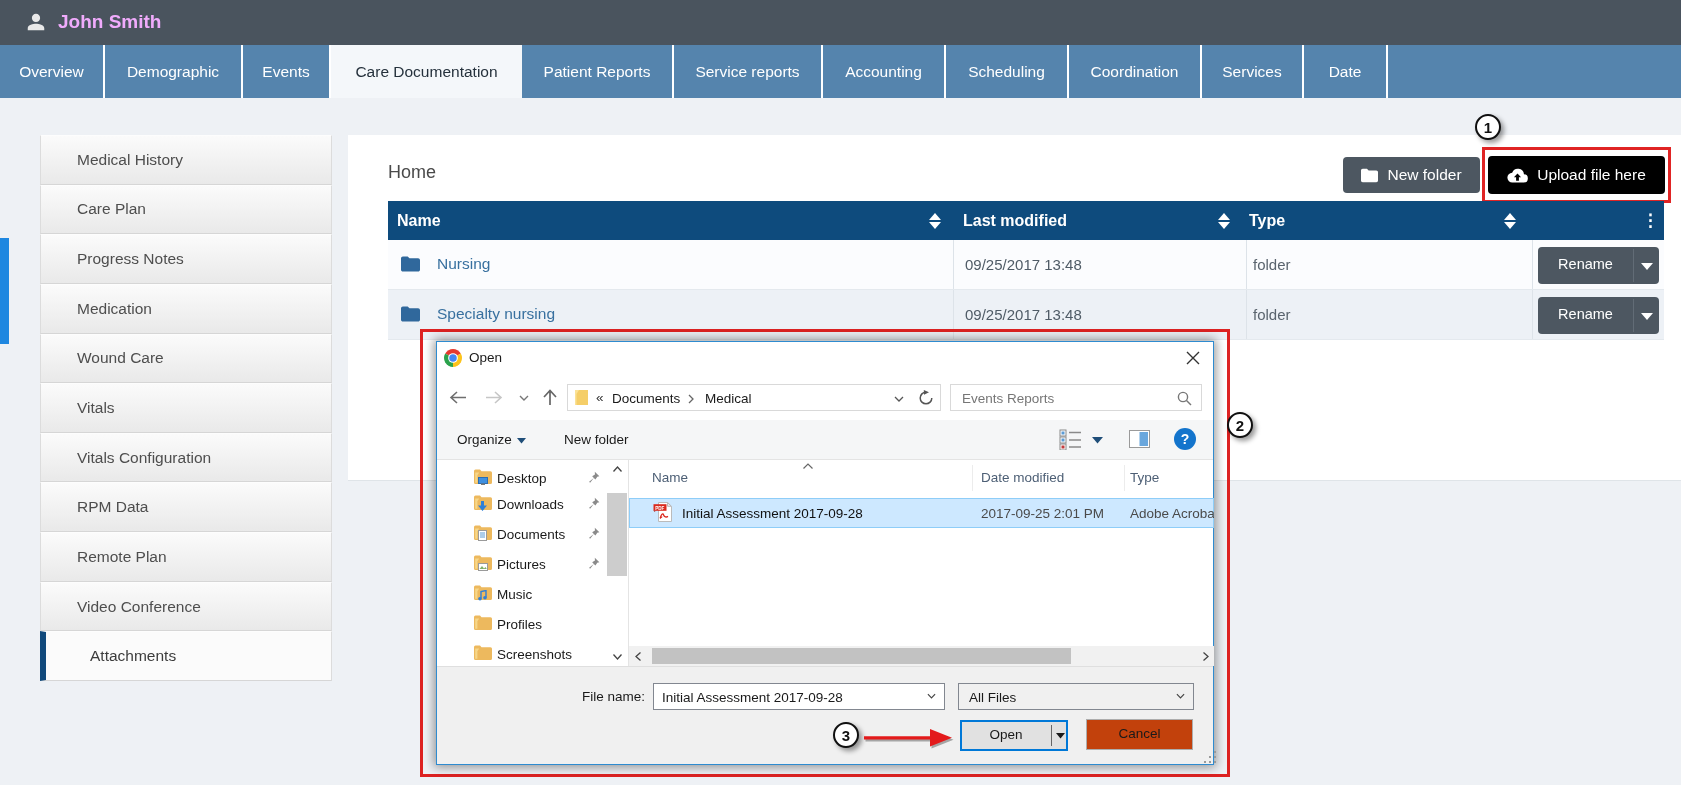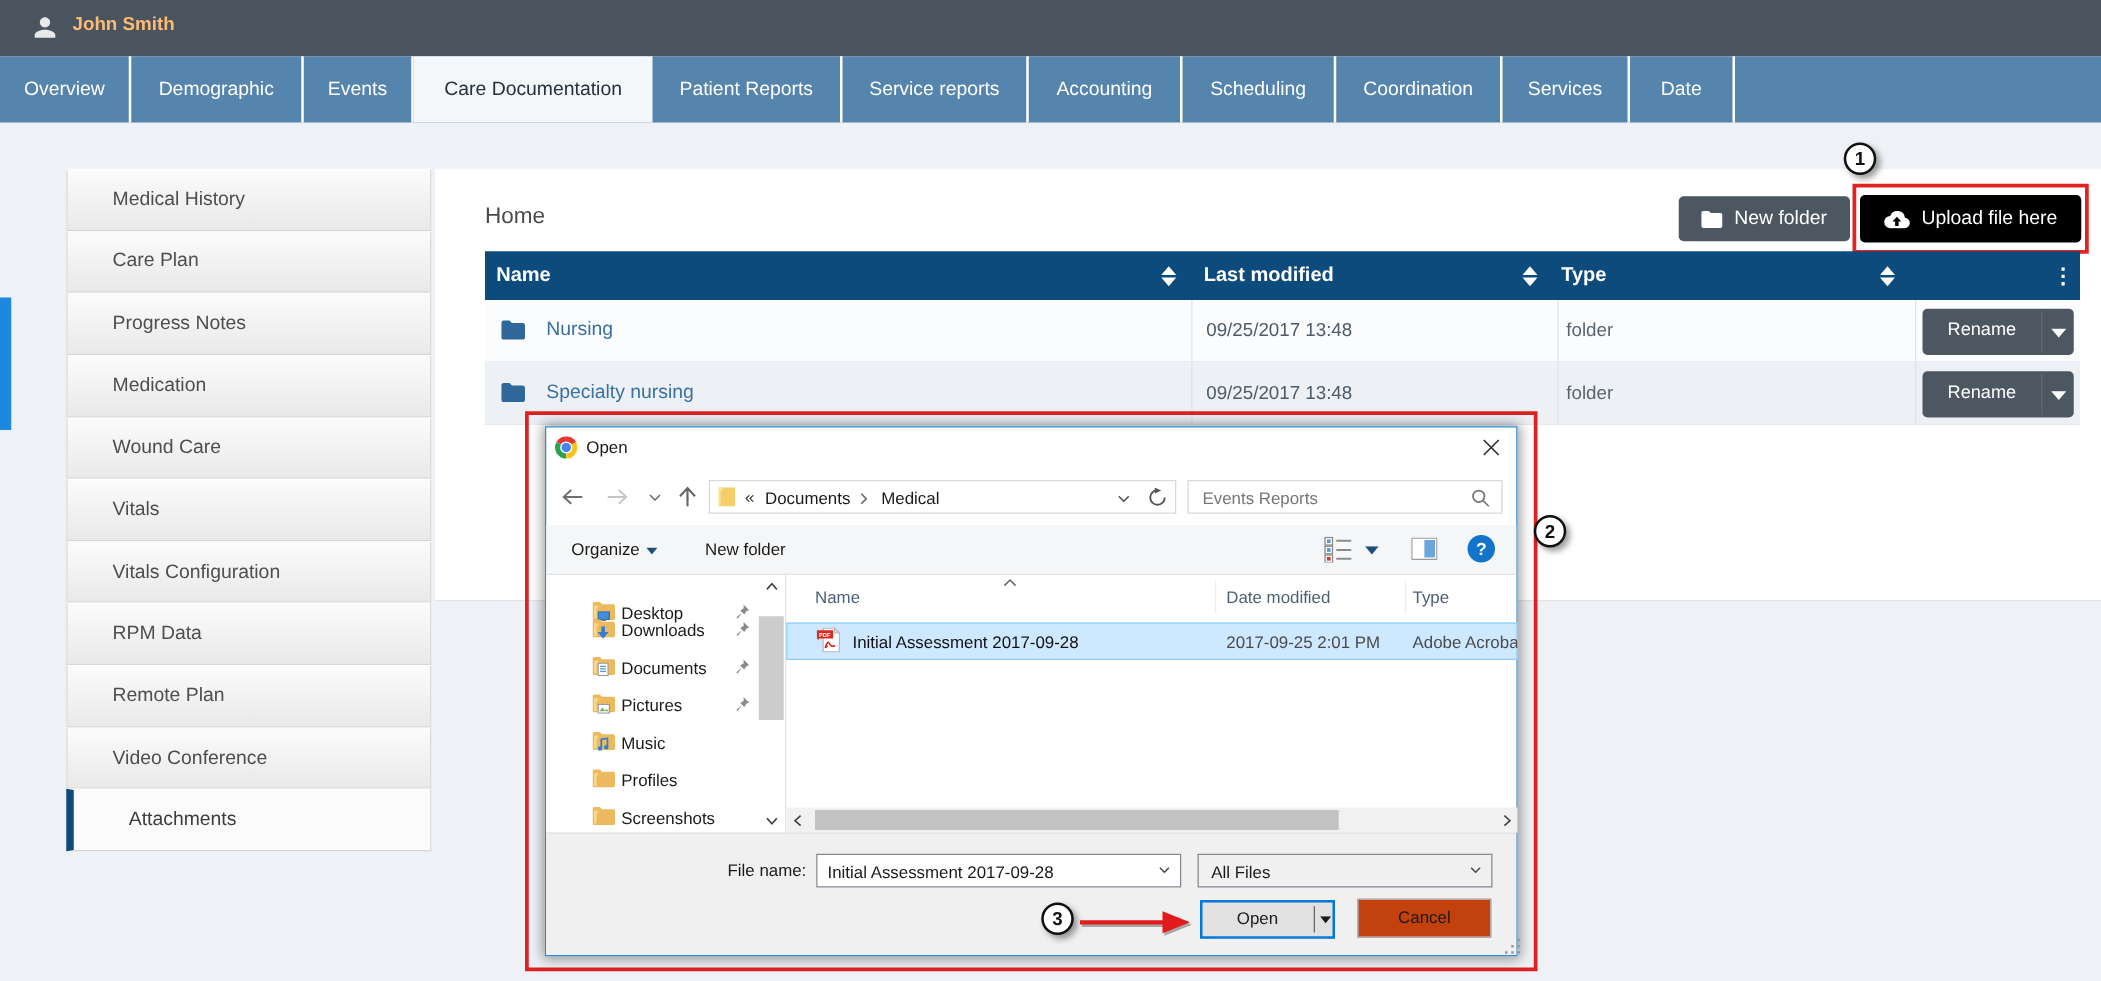--- a/index.html
+++ b/index.html
@@ -2,31 +2,31 @@
 <html><head>
 <meta charset="utf-8">
 <style>
 * { margin:0; padding:0; box-sizing:border-box; }
 html,body { width:1681px; height:785px; }
 body { position:relative; font-family:"Liberation Sans",sans-serif; background:#eef1f5; overflow:hidden; }
 .abs { position:absolute; }
 
 
 #topbar { left:0; top:0; width:1681px; height:45px; background:#4a545e; }
-#topbar .uname { position:absolute; left:58px; top:11px; color:#fdba74; font-size:15px; font-weight:bold; }
+#topbar .uname { position:absolute; left:58px; top:11px; color:#f0abfc; font-size:19px; font-weight:bold; }
 
 #nav { left:0; top:45px; width:1681px; height:53px; background:#5584ad; }
 .tab { position:absolute; top:0; height:53px; color:#fff; font-size:15.5px; display:flex; align-items:center; justify-content:center; border-right:2px solid #fff; }
 .tab.active { background:#f4f7fa; color:#25313c; border-right:none; }
 
 
 #bluestrip { left:0; top:238px; width:9px; height:106px; background:#1e87e0; }
 
 
-#sidebar { left:53px; top:135px; width:292px; height:546px;padding-left:24px; }
+#sidebar { left:40px; top:135px; width:292px; height:546px;padding-left:24px; }
 .sitem { position:absolute; left:0; width:292px; height:49.64px; background:linear-gradient(#fbfbfb,#e9e9e9); border-bottom:1px solid #d6d6d6; border-top:1px solid #fdfdfd; border-left:1px solid #dcdcdc; border-right:1px solid #dcdcdc; color:#4e4e4e; font-size:15.5px; display:flex; align-items:center; padding-left:36px; }
 .sitem.active { background:#fbfbfb; border-left:6px solid #10497b; padding-left:44px; color:#3c3c3c; }
 .sitem.active { border-right:1px solid #dcdcdc; }
 
 
 #card { left:348px; top:135px; width:1333px; height:346px; background:#fff; border-bottom:1px solid #dfe4e8; }
 #home { left:388px; top:162px; font-size:18px; color:#4a4a4a; }
 .btn { position:absolute; border-radius:4px; color:#fff; display:flex; align-items:center; justify-content:center; }
 #newfolder { left:1343px; top:157px; width:137px; height:36px; background:#4d5761; font-size:15.5px; }
 #upload { left:1488px; top:156px; width:177px; height:38px; background:#000; font-size:15.5px; }
@@ -260,21 +260,21 @@
     <svg class="abs" style="left:692px;top:10px" width="21" height="18" viewBox="0 0 21 18">
       <rect x="0.5" y="0.5" width="20" height="17" fill="#fff" stroke="#9a9a9a"></rect>
       <rect x="2" y="2" width="8" height="14" fill="#fff"></rect>
       <rect x="10.5" y="2" width="8.5" height="14" fill="#6aa7dd"></rect>
     </svg>
     <div class="abs" style="left:737px;top:8px;width:22px;height:22px;border-radius:50%;background:#1374cc;color:#fff;font-weight:bold;font-size:14px;text-align:center;line-height:22px;">?</div>
   </div>
 
   <div class="abs" id="dlgmain">
     <div id="treeitems">
-        <div class="treeitem" style="top: 16px; text-align: right;">
+        <div class="treeitem" style="top: 4px; text-align: right;">
           <span style="position:absolute;left:37px;top:5px"><svg width="18" height="15" viewBox="0 0 18 15">
               <path fill="#edb95e" d="M0 2 q0-1.5 1.5-1.5 h4.5 l1.5 1.8 h9 q1.5 0 1.5 1.5 v9.7 q0 1.5-1.5 1.5 h-15 q-1.5 0-1.5-1.5 Z"></path>
               <path fill="#f7d789" d="M1.2 3.5 h4 l-1.8 2.8 v7.5 h-2.2 Z"></path>
             </svg></span>
           <span style="position:absolute;left:41px;top:9px"><svg class="ov" width="10" height="8" viewBox="0 0 10 8">
               <rect x="0.5" y="0.5" width="9" height="6" fill="#3f90e0" stroke="#2a6db3"></rect>
               <rect x="3" y="6.5" width="4" height="1.5" fill="#7a7a7a"></rect>
             </svg></span>
           <div class="lbl">Desktop</div>
           <span style="position:absolute;left:150px;top:7px"><svg width="13" height="13" viewBox="0 0 16 16">

